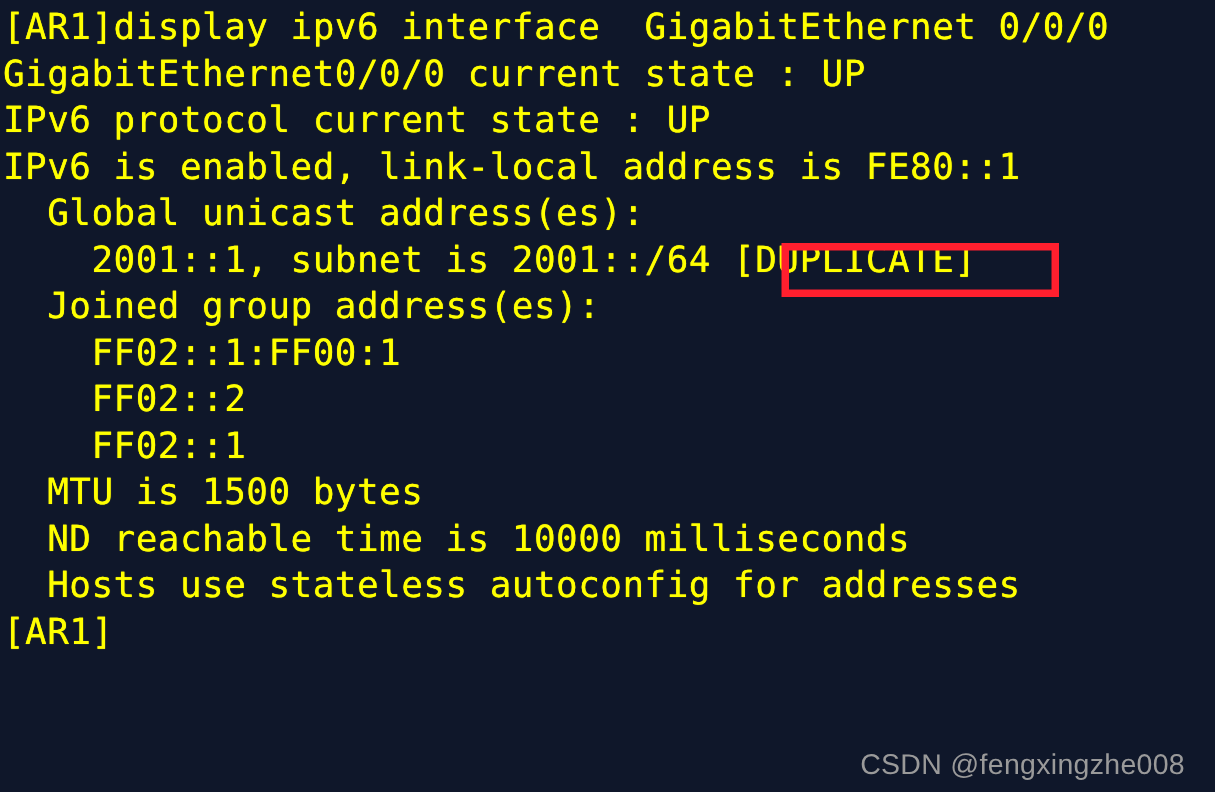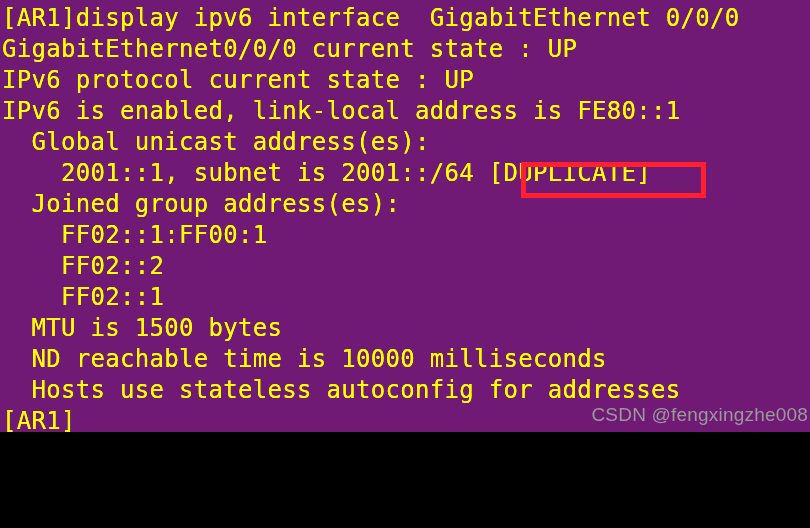--- a/index.html
+++ b/index.html
@@ -4,22 +4,22 @@
 <title>eNSP Terminal - display ipv6 interface</title>
 <style>
   html, body {
     margin: 0;
     padding: 0;
     background: #000000;
   }
   #terminal {
     position: relative;
     width: 810px;
-    height: 432px;
-    background: #701a75;
+    height: 528px;
+    background: #0f172a;
     overflow: hidden;
     font-family: "DejaVu Sans Mono", "Liberation Mono", monospace;
   }
   .console-body {
     position: absolute;
     left: 0;
     top: 0;
     width: 810px;
     padding-top: 3px;
     box-sizing: border-box;
@@ -46,21 +46,21 @@
     top: 162px;
     width: 185px;
     height: 36px;
     border: 5px solid #ff1f2e;
     box-sizing: border-box;
     pointer-events: none;
     background: transparent;
   }
   .watermark {
     position: absolute;
-    right: 2px;
+    right: 20px;
     bottom: 6px;
     color: #9a9a9a;
     font-family: "Liberation Sans", "DejaVu Sans", sans-serif;
     font-size: 19px;
     letter-spacing: 0.2px;
     white-space: pre;
   }
 </style>
 </head>
 <body>

